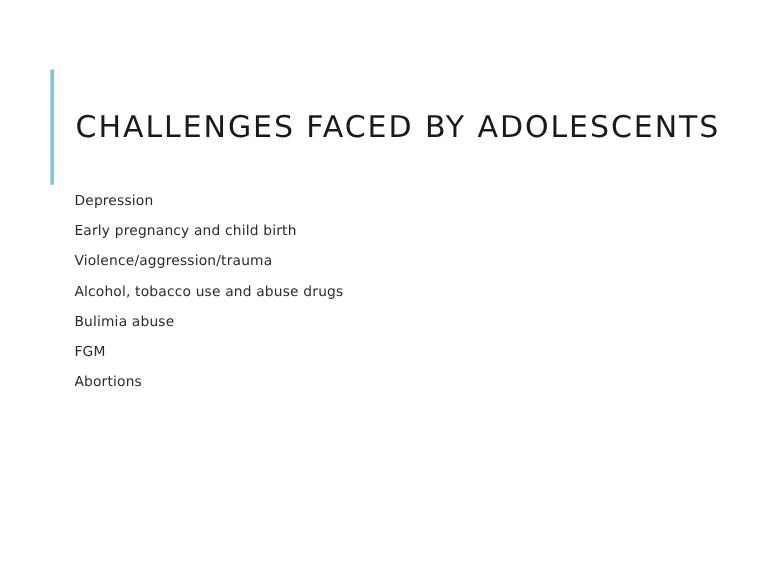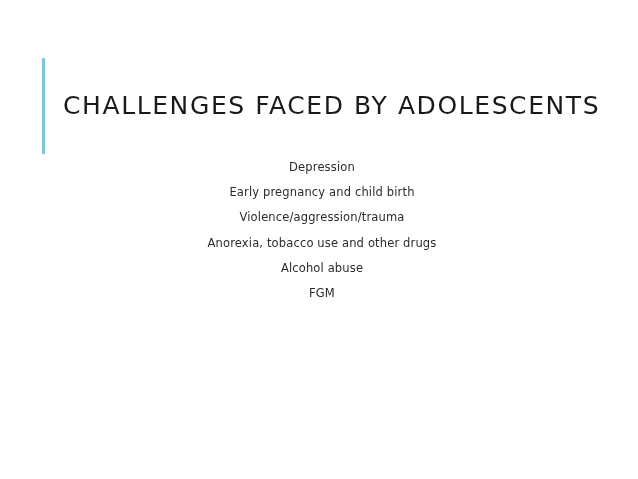--- a/index.html
+++ b/index.html
@@ -53,35 +53,35 @@
     margin: 0;
     padding: 0;
   }
   .body-list li {
     font-family: "DejaVu Sans", sans-serif;
     font-size: 11.5px;
     color: #2b2b2b;
     line-height: 25.2px;
     letter-spacing: 0.15px;
     white-space: nowrap;
-    text-align: center;
   }
 </style>
 </head>
 <body>
 
 <div class="slide">
 
   <div class="title-block">
     <div class="title-rule"></div>
     <h1 class="slide-title">CHALLENGES FACED BY ADOLESCENTS</h1>
   </div>
 
   <ul class="body-list">
     <li>Depression</li>
     <li>Early pregnancy and child birth</li>
     <li>Violence/aggression/trauma</li>
-    <li>Anorexia, tobacco use and other drugs</li>
-    <li>Alcohol abuse</li>
+    <li>Alcohol, tobacco use and abuse drugs</li>
+    <li>Bulimia abuse</li>
     <li>FGM</li>
+    <li>Abortions</li>
   </ul>
 
 </div>
 
 </body></html>

